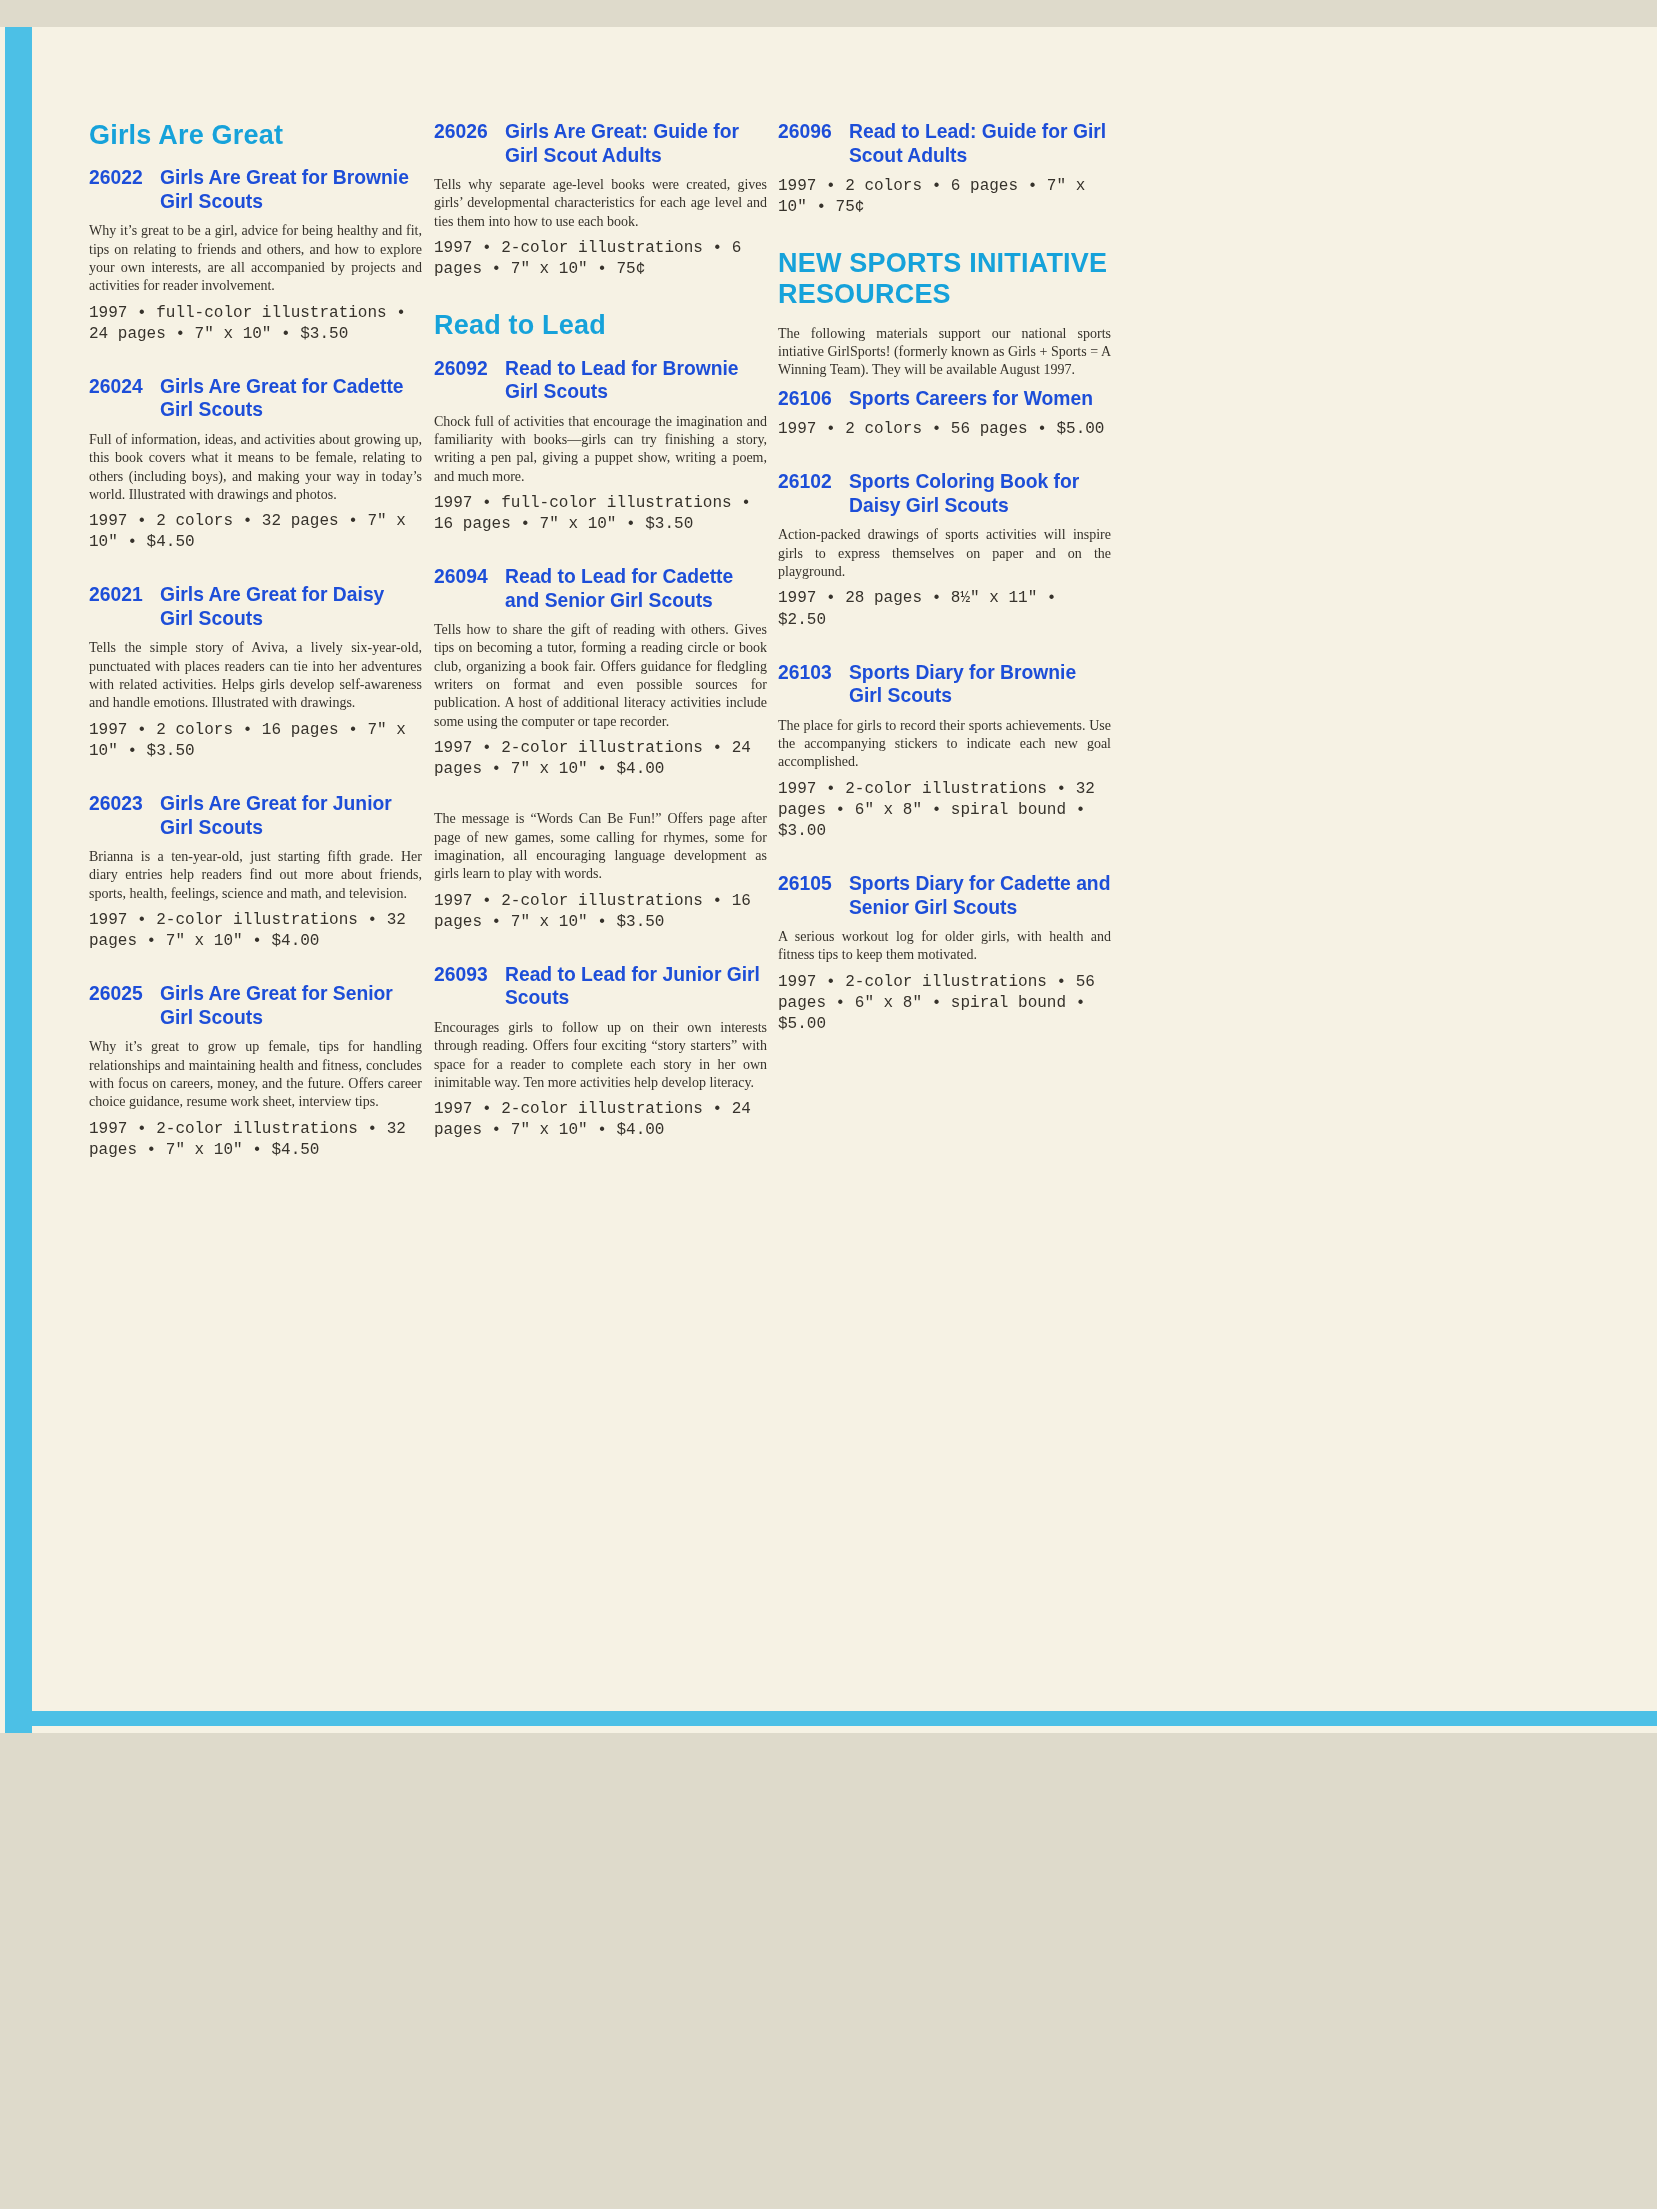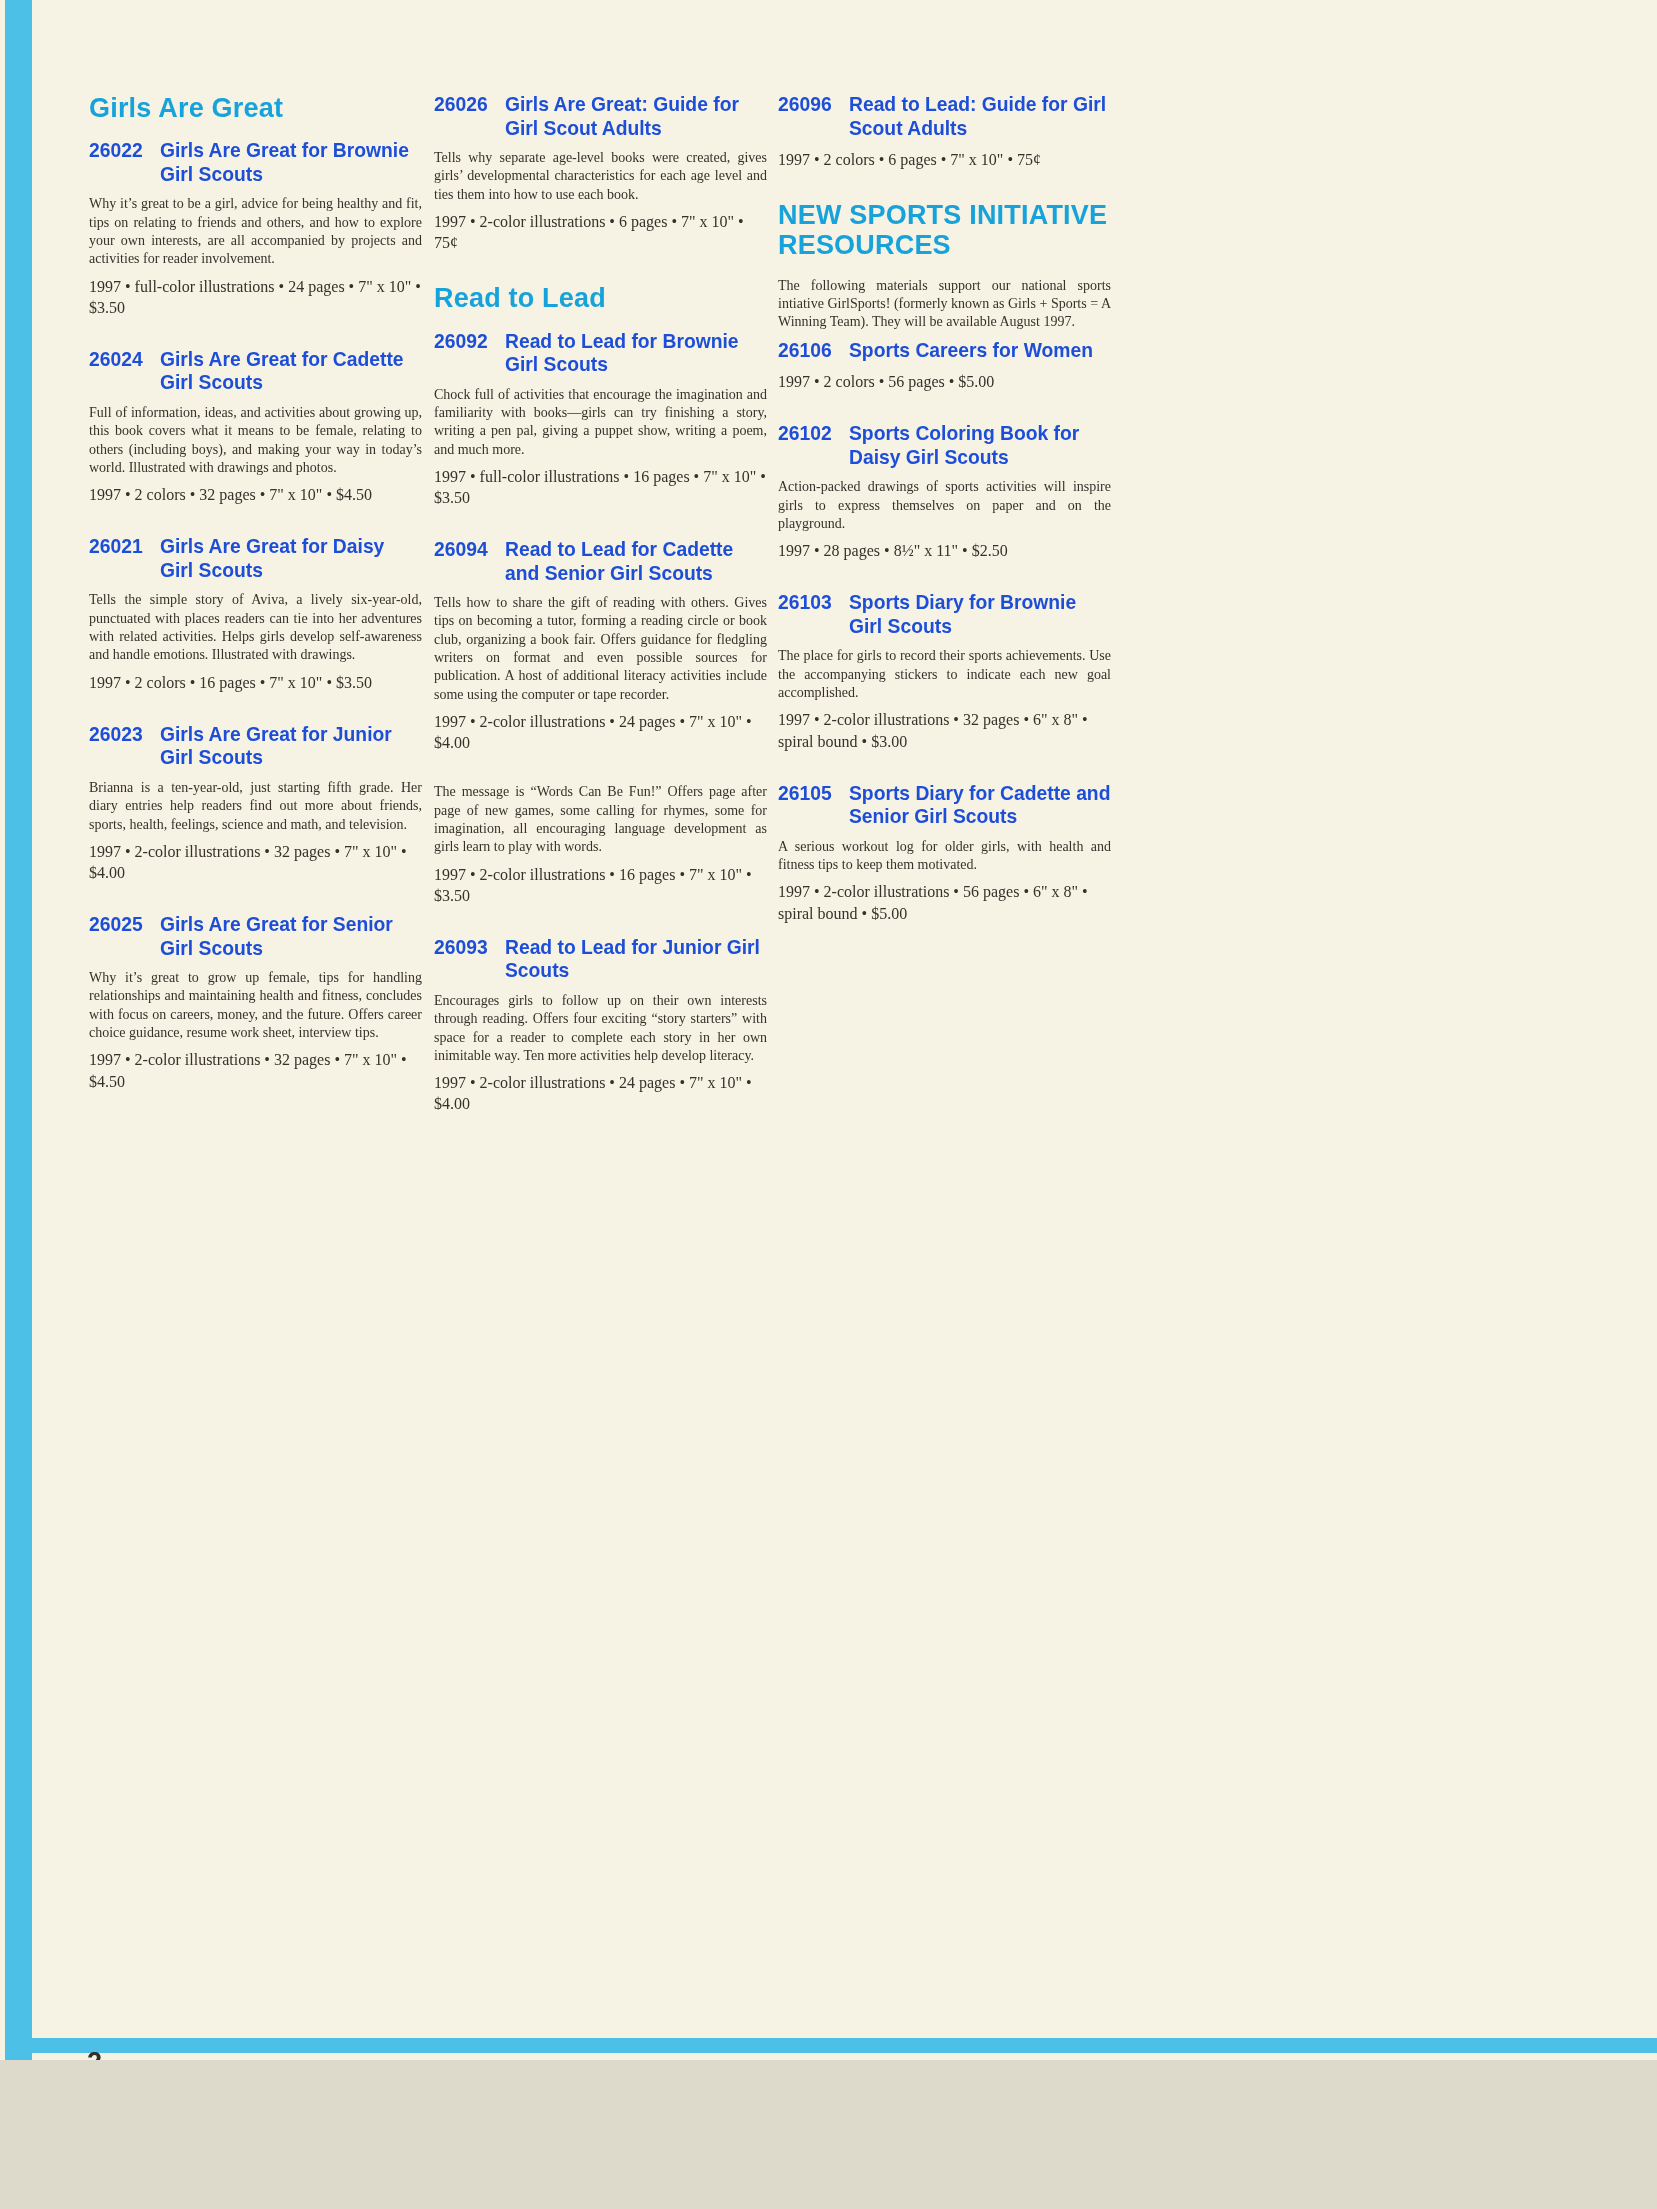--- a/index.html
+++ b/index.html
@@ -1,22 +1,23 @@
 <!DOCTYPE html>
 <html><head>
 <meta charset="utf-8">
 <style>
   html,body{margin:0;padding:0;background:#dedacb;}
   .page{
     position:relative;
-    width:1657px;height:2060px;
+    width:1657px;height:1706px;
     background:#f6f2e4;
     overflow:hidden;
     font-family:"Liberation Serif", serif;
     color:#36322b;
+    margin-top:27px;
   }
   .edge-left{
     position:absolute;left:5px;top:0;width:27px;height:100%;
     background:#4cc0e6;
   }
   .edge-bottom{
     position:absolute;left:5px;bottom:7px;height:15px;right:0;
     background:#4cc0e6;
   }
   .col{position:absolute;top:93px;width:333px;}
@@ -46,20 +47,21 @@
   .item-title{flex:1;}
   .body{
     font-size:14px;line-height:1.31;
     text-align:justify;
     margin:0 0 7px 0;
   }
   .specs{
     font-size:16px;line-height:1.32;
     margin:0;
     text-align:left;
+    font-family:Liberation Mono, monospace;
   }
   .page-number{
     position:absolute;left:87px;top:2047px;
     font-family:"Liberation Sans", sans-serif;
     font-weight:bold;font-size:27px;color:#33302a;
   }
 </style>
 </head>
 <body>
 

